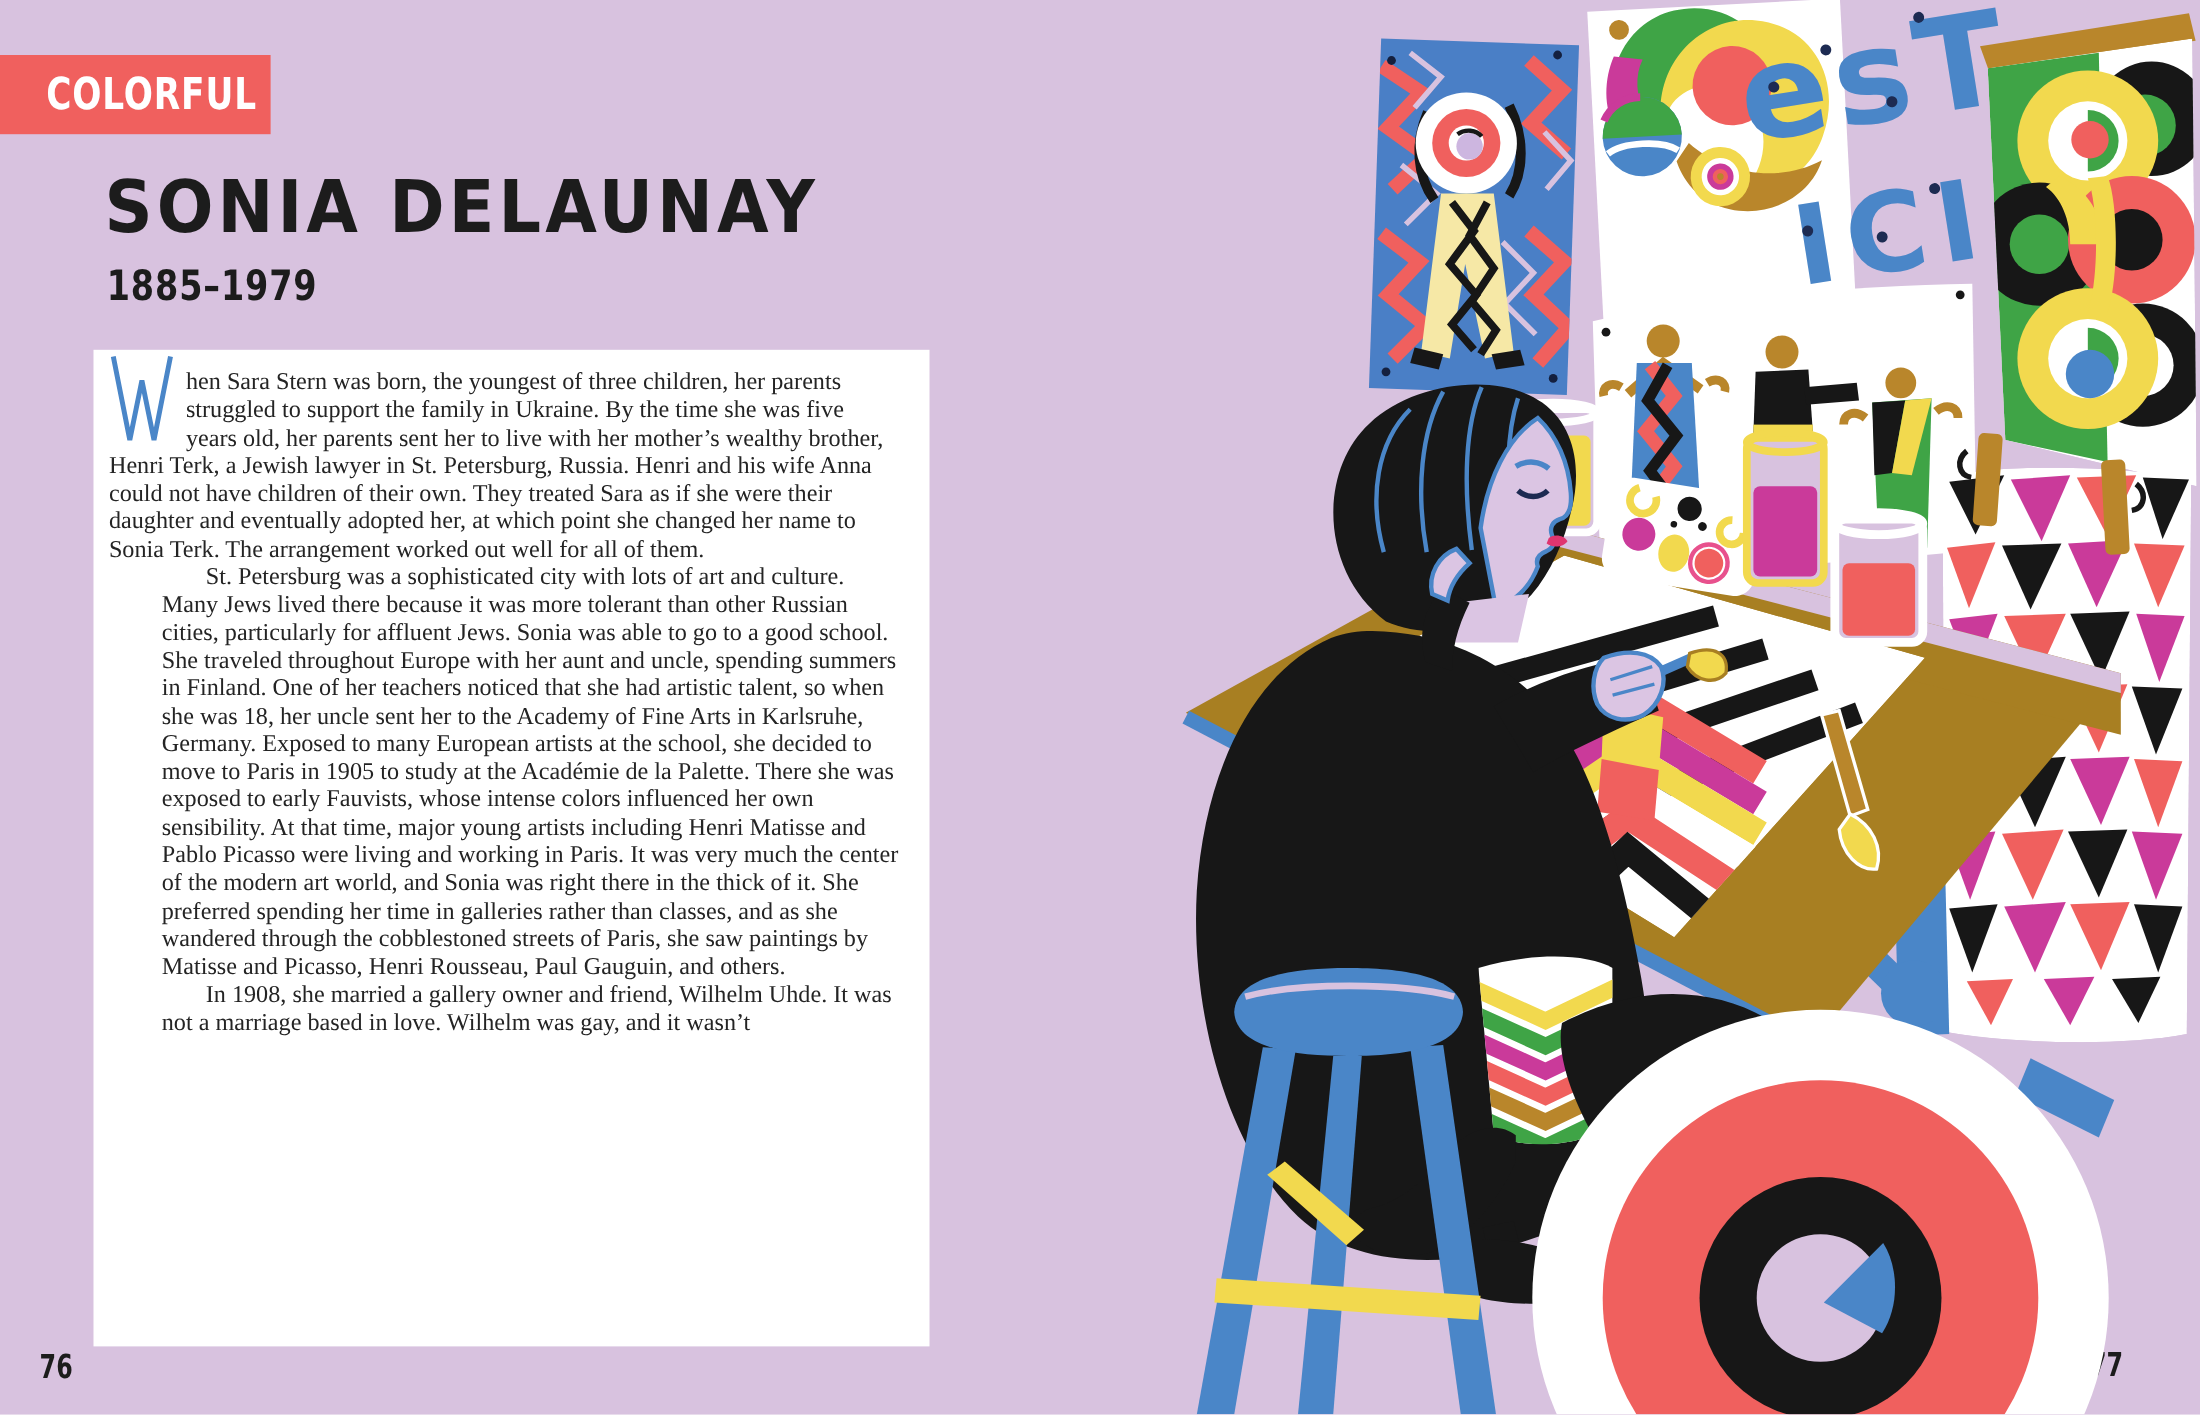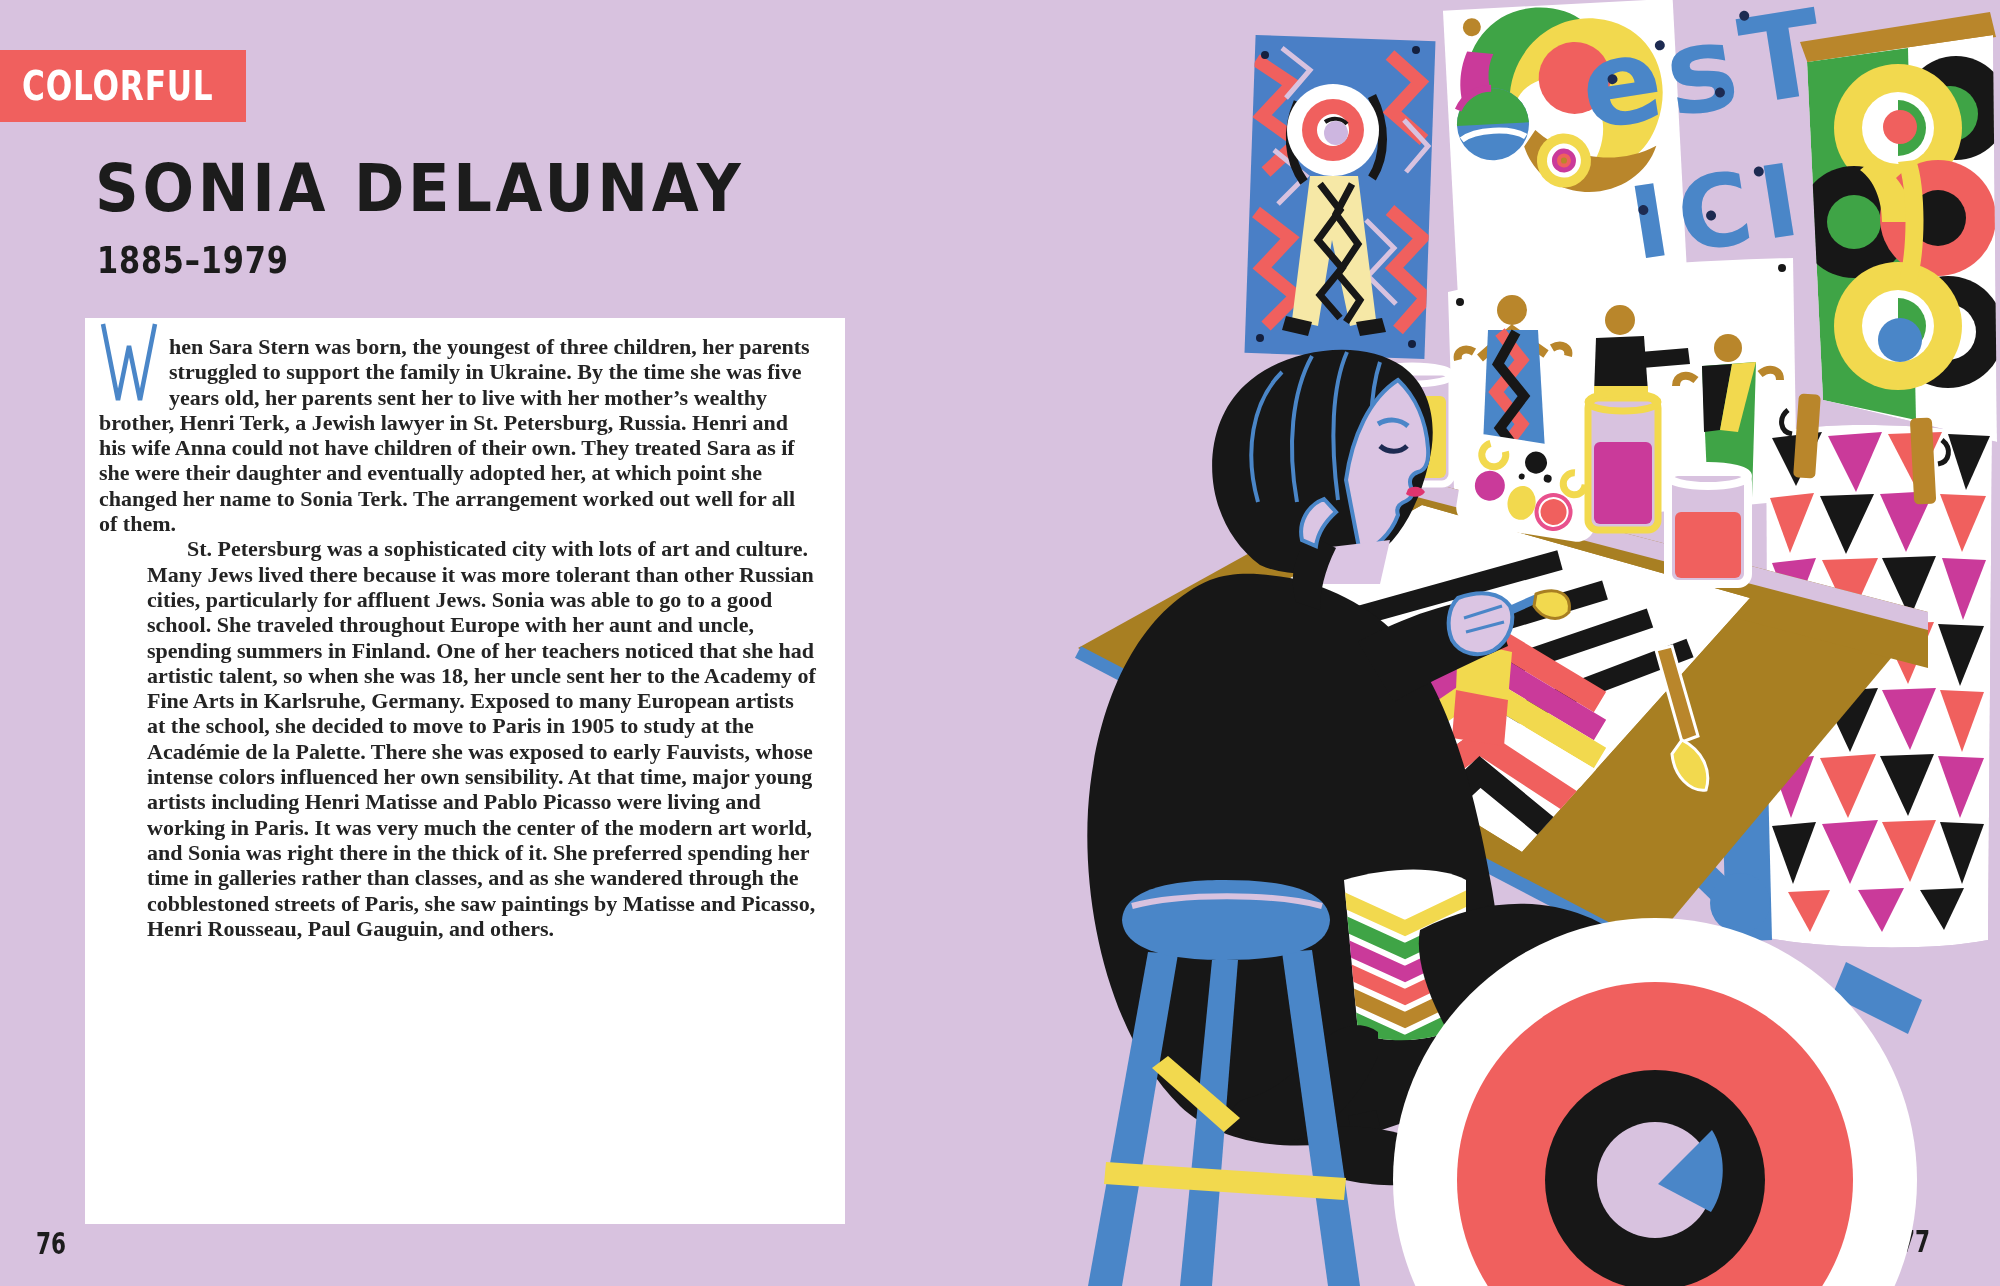--- a/index.html
+++ b/index.html
@@ -7,21 +7,21 @@
     position:relative;
     width:2000px;height:1286px;
     background:#d8c2df;
     overflow:hidden;
     font-family:"Liberation Serif", serif;
   }
   .category-box{
     position:absolute;left:0;top:50px;width:246px;height:72px;
     background:#f0605e;
     display:flex;align-items:center;justify-content:flex-end;
-    padding-right:32px;box-sizing:border-box;
+    padding-right:12px;box-sizing:border-box;
   }
   .category-box span{
     font-family:"DejaVu Sans", sans-serif;
     font-weight:bold;font-size:40px;color:#ffffff;
     letter-spacing:1px;
     transform:scaleX(.78);transform-origin:right center;
     white-space:nowrap;
   }
   .page-title{
     position:absolute;left:95px;top:150px;margin:0;
@@ -40,21 +40,20 @@
   }
   .textbox{
     position:absolute;left:85px;top:318px;width:760px;height:906px;
     background:#ffffff;
     padding:16px 28px 0 14px;box-sizing:border-box;
     color:#242424;
   }
   .textbox p{
     margin:0;font-size:22px;line-height:25.3px;
     font-family:"Liberation Serif", serif;
-    font-weight:bold;
   }
   .textbox p.indent{text-indent:40px;margin-left:48px;}
   .dropcap-wrap{
     float:left;width:62px;height:52px;margin:0 8px 0 0;
     overflow:visible;
   }
   .dropcap-wrap svg{margin-top:-14px;display:block;}
   .pagenum{
     position:absolute;
     font-family:"DejaVu Sans", sans-serif;font-weight:bold;
@@ -78,20 +77,21 @@
   <div class="artist-dates">1885–1979</div>
 
   <div class="textbox">
     <div class="dropcap-wrap">
       <svg width="60" height="84" viewBox="0 0 60 84">
         <path d="M4,4 L19,80 L30,26 L41,80 L56,4" fill="none" stroke="#4a86c8" stroke-width="4.5" stroke-linejoin="miter"></path>
       </svg>
     </div>
     <p><span>hen Sara Stern was born, the youngest of three children, her parents struggled to support the family in Ukraine. By the time she was five years old, her parents sent her to live with her mother’s wealthy brother, Henri Terk, a Jewish lawyer in St. Petersburg, Russia. Henri and his wife Anna could not have children of their own. They treated Sara as if she were their daughter and eventually adopted her, at which point she changed her name to Sonia Terk. The arrangement worked out well for all of them.</span></p>
     <p class="indent">St. Petersburg was a sophisticated city with lots of art and culture. Many Jews lived there because it was more tolerant than other Russian cities, particularly for affluent Jews. Sonia was able to go to a good school. She traveled throughout Europe with her aunt and uncle, spending summers in Finland. One of her teachers noticed that she had artistic talent, so when she was 18, her uncle sent her to the Academy of Fine Arts in Karlsruhe, Germany. Exposed to many European artists at the school, she decided to move to Paris in 1905 to study at the Académie de la Palette. There she was exposed to early Fauvists, whose intense colors influenced her own sensibility. At that time, major young artists including Henri Matisse and Pablo Picasso were living and working in Paris. It was very much the center of the modern art world, and Sonia was right there in the thick of it. She preferred spending her time in galleries rather than classes, and as she wandered through the cobblestoned streets of Paris, she saw paintings by Matisse and Picasso, Henri Rousseau, Paul Gauguin, and others.</p>
+    <p class="indent">In 1908, she married a gallery owner and friend, Wilhelm Uhde. It was not a marriage based in love. Wilhelm was gay, and it wasn’t</p>
   </div>
 
   <div class="pagenum left">76</div>
   <div class="pagenum right">77</div>
 
   <svg class="illo" width="940" height="1286" viewBox="0 0 940 1286">
     <defs>
       <clipPath id="clip-zigzag-poster">
           <rect x="190" y="38" width="180" height="318" transform="rotate(2 280 197)"></rect>
         </clipPath>

